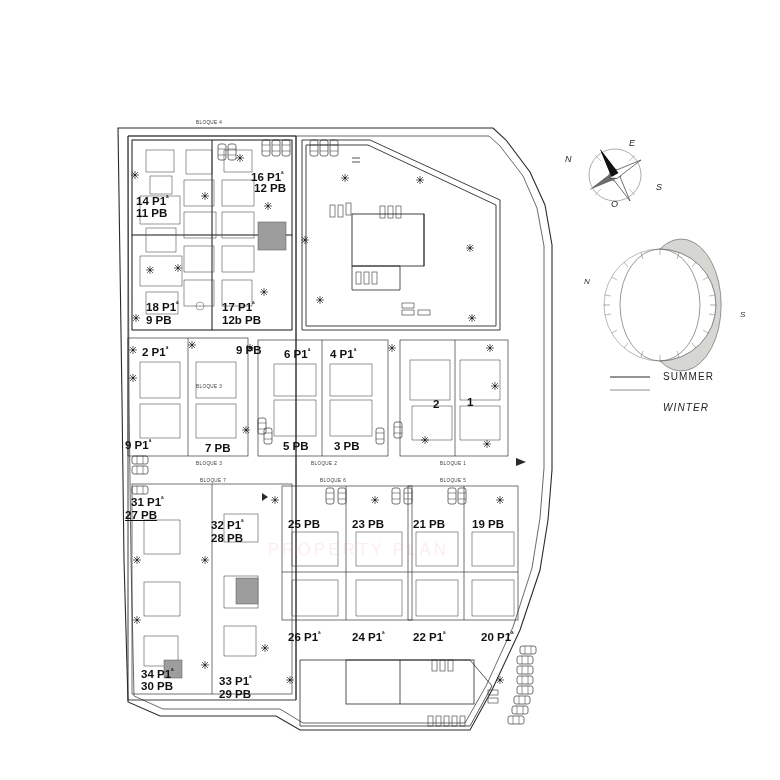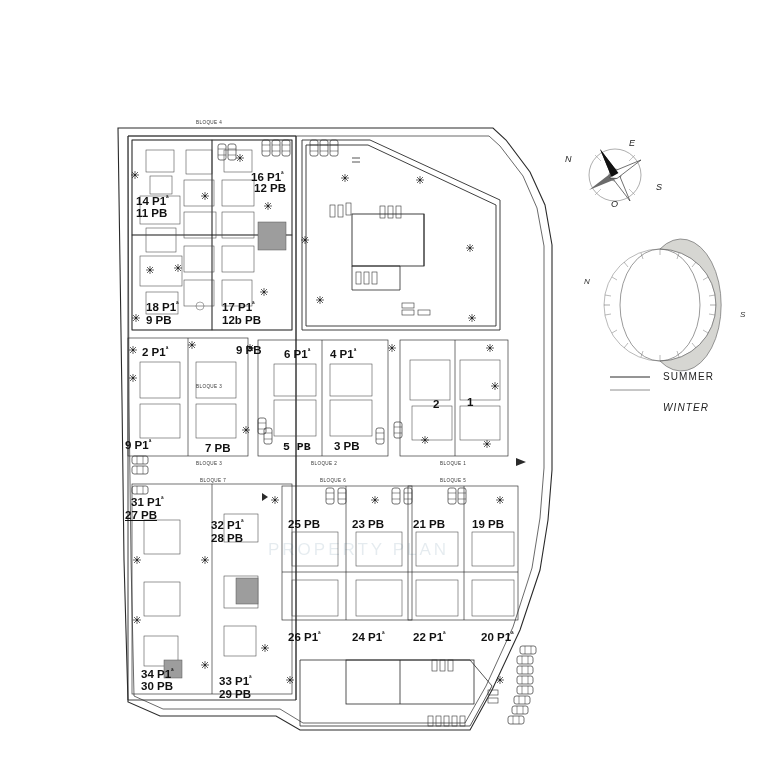--- a/index.html
+++ b/index.html
@@ -85,21 +85,21 @@
   }
   .watermark {
     position: absolute;
     left: 268px;
     top: 540px;
     width: 250px;
     height: 26px;
     opacity: 0.10;
     font-size: 17px;
     letter-spacing: 3px;
-    color: #0c4a6e;
+    color: #ec4899;
     font-family: "Liberation Sans", sans-serif;
   }
 </style>
 </head>
 <body>
 
 <div id="plan-root">
 
 
   <svg class="plan" width="780" height="780" viewBox="0 0 780 780">
@@ -427,21 +427,21 @@
       <div class="lbl lbl-unit" style="left: 222px; top: 300px;"><span>17 P1</span><span class="sup">ª</span></div>
       <div class="lbl lbl-unit" style="left: 222px; top: 315px;"><span>12b PB</span></div>
       <div class="lbl lbl-unit" style="left: 142px; top: 345px;"><span>2 P1</span><span class="sup">ª</span></div>
       <div class="lbl lbl-unit" style="left: 210px; top: 345px; margin-left: 26px;"><span>9 PB</span></div>
       <div class="lbl lbl-unit" style="left: 284px; top: 347px;"><span>6 P1</span><span class="sup">ª</span></div>
       <div class="lbl lbl-unit" style="left: 330px; top: 347px;"><span>4 P1</span><span class="sup">ª</span></div>
       <div class="lbl lbl-unit" style="left: 433px; top: 399px;"><span>2</span></div>
       <div class="lbl lbl-unit" style="left: 467px; top: 397px;"><span>1</span></div>
       <div class="lbl lbl-unit" style="left: 125px; top: 438px;"><span>9 P1</span><span class="sup">ª</span></div>
       <div class="lbl lbl-unit" style="left: 205px; top: 443px;"><span>7 PB</span></div>
-      <div class="lbl lbl-unit" style="left: 283px; top: 441px; font-family: Liberation Mono, monospace;"><span>5 PB</span></div>
+      <div class="lbl lbl-unit" style="left: 283px; top: 441px;"><span>5 PB</span></div>
       <div class="lbl lbl-unit" style="left: 334px; top: 441px;"><span>3 PB</span></div>
       <div class="lbl lbl-unit" style="left: 131px; top: 495px;"><span>31 P1</span><span class="sup">ª</span></div>
       <div class="lbl lbl-unit" style="left: 125px; top: 510px; text-decoration: underline;"><span>27 PB</span></div>
       <div class="lbl lbl-unit" style="left: 211px; top: 518px;"><span>32 P1</span><span class="sup">ª</span></div>
       <div class="lbl lbl-unit" style="left: 211px; top: 533px;"><span>28 PB</span></div>
       <div class="lbl lbl-unit" style="left: 288px; top: 519px;"><span>25 PB</span></div>
       <div class="lbl lbl-unit" style="left: 352px; top: 519px;"><span>23 PB</span></div>
       <div class="lbl lbl-unit" style="left: 413px; top: 519px;"><span>21 PB</span></div>
       <div class="lbl lbl-unit" style="left: 472px; top: 519px;"><span>19 PB</span></div>
       <div class="lbl lbl-unit" style="left: 288px; top: 630px;"><span>26 P1</span><span class="sup">ª</span></div>

